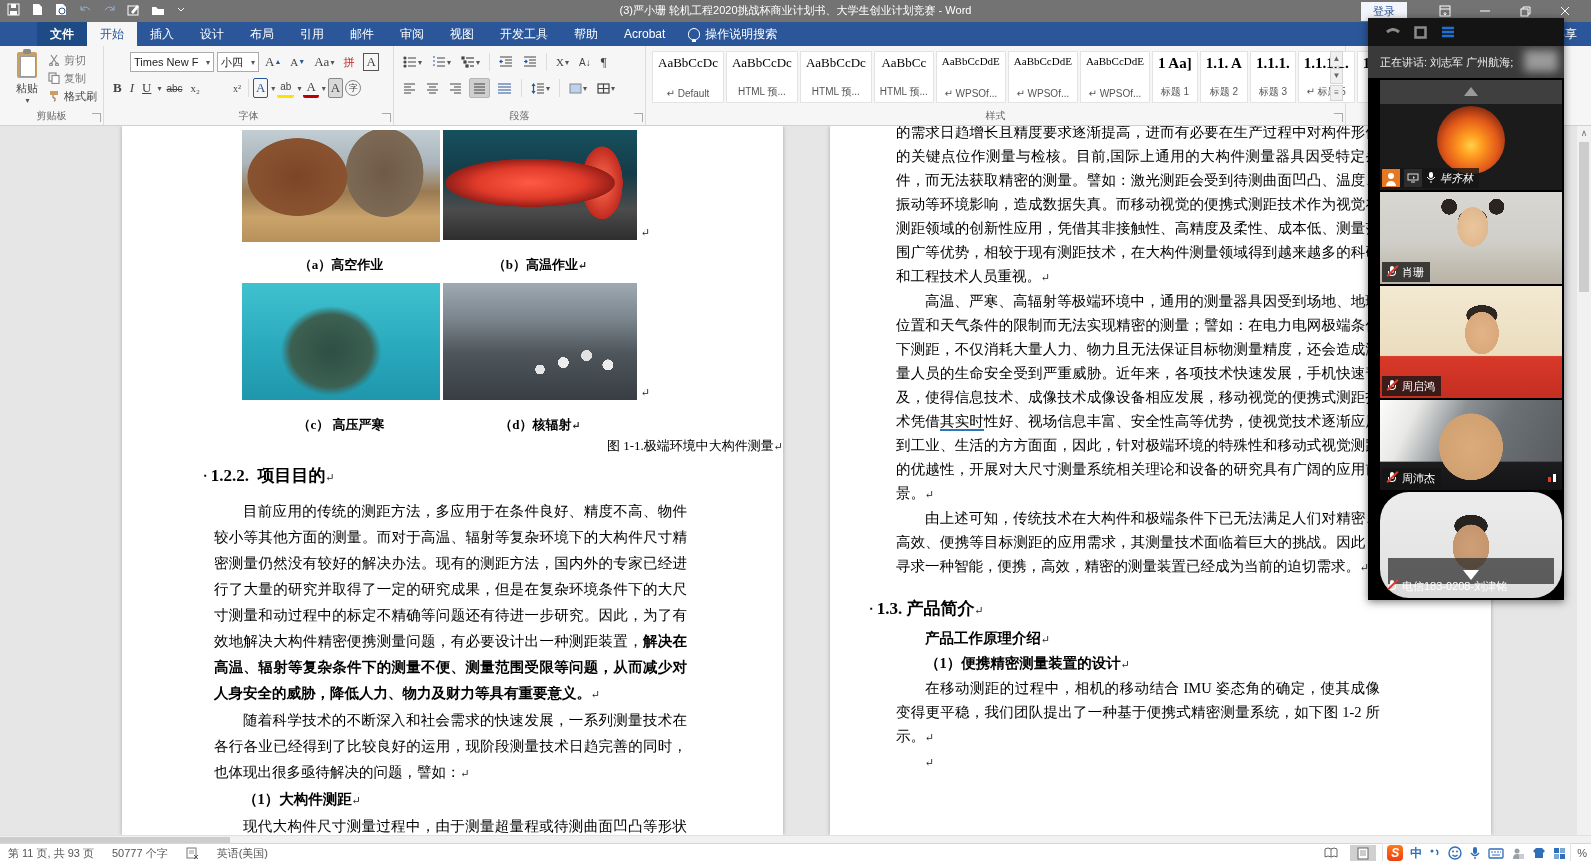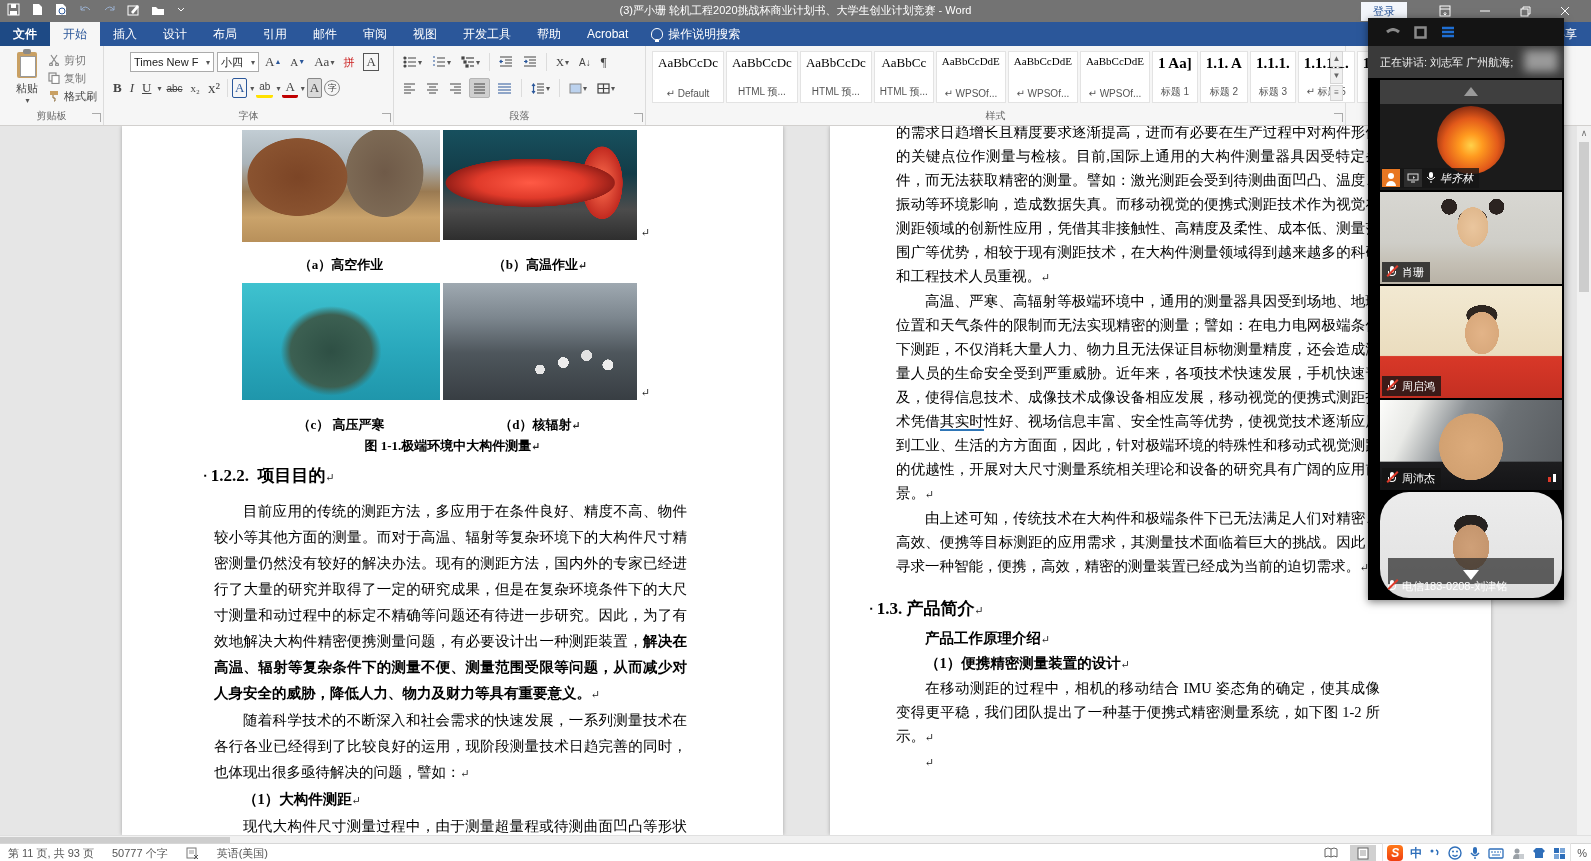--- a/index.html
+++ b/index.html
@@ -13,21 +13,21 @@
   .qat { position:absolute; left:6px; top:2px; display:flex; gap:9px; align-items:center; }
   .qat .qi { width:15px; height:15px; display:flex; align-items:center; justify-content:center; }
   .qat svg { display:block; }
   .title-text { position:absolute; left:0; right:0; top:3px; text-align:center; font-size:11px; color:#fff; pointer-events:none; }
   .win { position:absolute; right:6px; top:0; height:22px; display:flex; align-items:center; gap:0; }
   .signin { background:#f2f5fb; color:#2b579a; font-size:11px; padding:2px 12px; margin-right:18px; }
   .wc { width:40px; height:22px; display:flex; align-items:center; justify-content:center; color:#fff; }
   .wc svg { display:block; }
 
   
-  .tabrow { position:absolute; left:0; top:22px; width:1591px; height:24px; background:#2b579a; display:flex; align-items:stretch; font-size:12px; color:#fff; }
+  .tabrow { position:absolute; left:0; top:22px; width:1591px; height:24px; background:#2b579a; display:flex; align-items:stretch; font-size:12px; color:#fff;padding-left:37px; }
   .tab { padding:0 13px; display:flex; align-items:center; }
   .tab.file { background:#1e4a85; font-weight:bold; }
   .tab.sel { background:#f6f6f6; color:#2b579a; }
   .tellme { display:flex; align-items:center; gap:5px; padding:0 10px; }
   .bulb { width:12px; height:12px; border:1px solid #fff; border-radius:50% 50% 40% 40%; position:relative; }
   .bulb:after { content:""; position:absolute; left:3px; bottom:-3px; width:4px; height:2px; background:#fff; }
   .share-label { position:absolute; right:14px; top:4px; font-size:12px; color:#fff; }
 
   
   .ribbon { position:absolute; left:0; top:46px; width:1591px; height:80px; background:#f6f6f6; border-bottom:1px solid #d2d0ce; color:#444; font-size:11px; }
@@ -75,21 +75,21 @@
   
   .docarea { position:absolute; left:0; top:126px; width:1591px; height:709px; background:#e6e6e6; overflow:hidden; }
   .page { position:absolute; top:0; height:709px; width:661px; background:#fff; box-shadow:0 0 4px rgba(0,0,0,.28); }
   .pg-l { left:122px; } .pg-r { left:830px; }
   .docfont { font-family:"Liberation Serif","DejaVu Serif",serif; color:#000; }
   .flow { position:absolute; font-size:14.5px; text-align:justify; word-break:break-all; }
   .flow p { text-indent:2em; margin:0; }
   .pil { color:#222; font-size:11px; }
   .doc-img { position:absolute; overflow:hidden; }
   .cap { position:absolute; text-align:center; font-size:13px; color:#000; font-weight:bold; }
-  .figcap { position:absolute; text-align:center; font-size:13px; color:#000; width:100%;font-weight:bold; }
+  .figcap { position:absolute; text-align:right; font-size:13px; color:#000; width:100%; }
   .h2 { position:absolute; font-weight:bold; font-size:17px; color:#000; }
   .sq { font-size:8px; vertical-align:3px; margin-right:4px; }
   .grammar { border-bottom:2px solid #2e75b6; }
 
   .img-a { background:
       radial-gradient(ellipse 90px 70px at 28% 42%, #7c4526 0%, #8a5330 55%, rgba(0,0,0,0) 56%),
       radial-gradient(ellipse 70px 80px at 72% 38%, #6f5a48 0%, #7d6a55 55%, rgba(0,0,0,0) 56%),
       linear-gradient(180deg,#c2cdd4 0%,#aab4ba 30%,#9a7a52 55%,#caa36b 78%,#b8905a 100%); }
   .img-b { background:
       radial-gradient(ellipse 120px 34px at 45% 48%, #ff5a45 0%, #e03a2a 45%, #971f18 70%, rgba(0,0,0,0) 71%),
@@ -347,21 +347,21 @@
         <span class="rbtn glyph" style="text-decoration:underline;">
             <span>U</span>
           </span>
           <span class="caret">▾</span>
         <span class="rbtn strike" style="font-size:10px;">
             <span>abc</span>
           </span>
         <span class="rbtn glyph" style="font-size:11px;">
             <span>x₂</span>
           </span>
-        <span class="rbtn glyph" style="font-size:15px;">
+        <span class="rbtn glyph" style="font-size:10px;margin-left:25px;">
             <span>x²</span>
           </span>
         <span class="vdiv"></span>
         <span class="rbtn glyph blueA">
             <span>A</span>
           </span>
           <span class="caret">▾</span>
         <span class="rbtn u-yel" style="font-size:10px;">
             <span>ab</span>
           </span>

